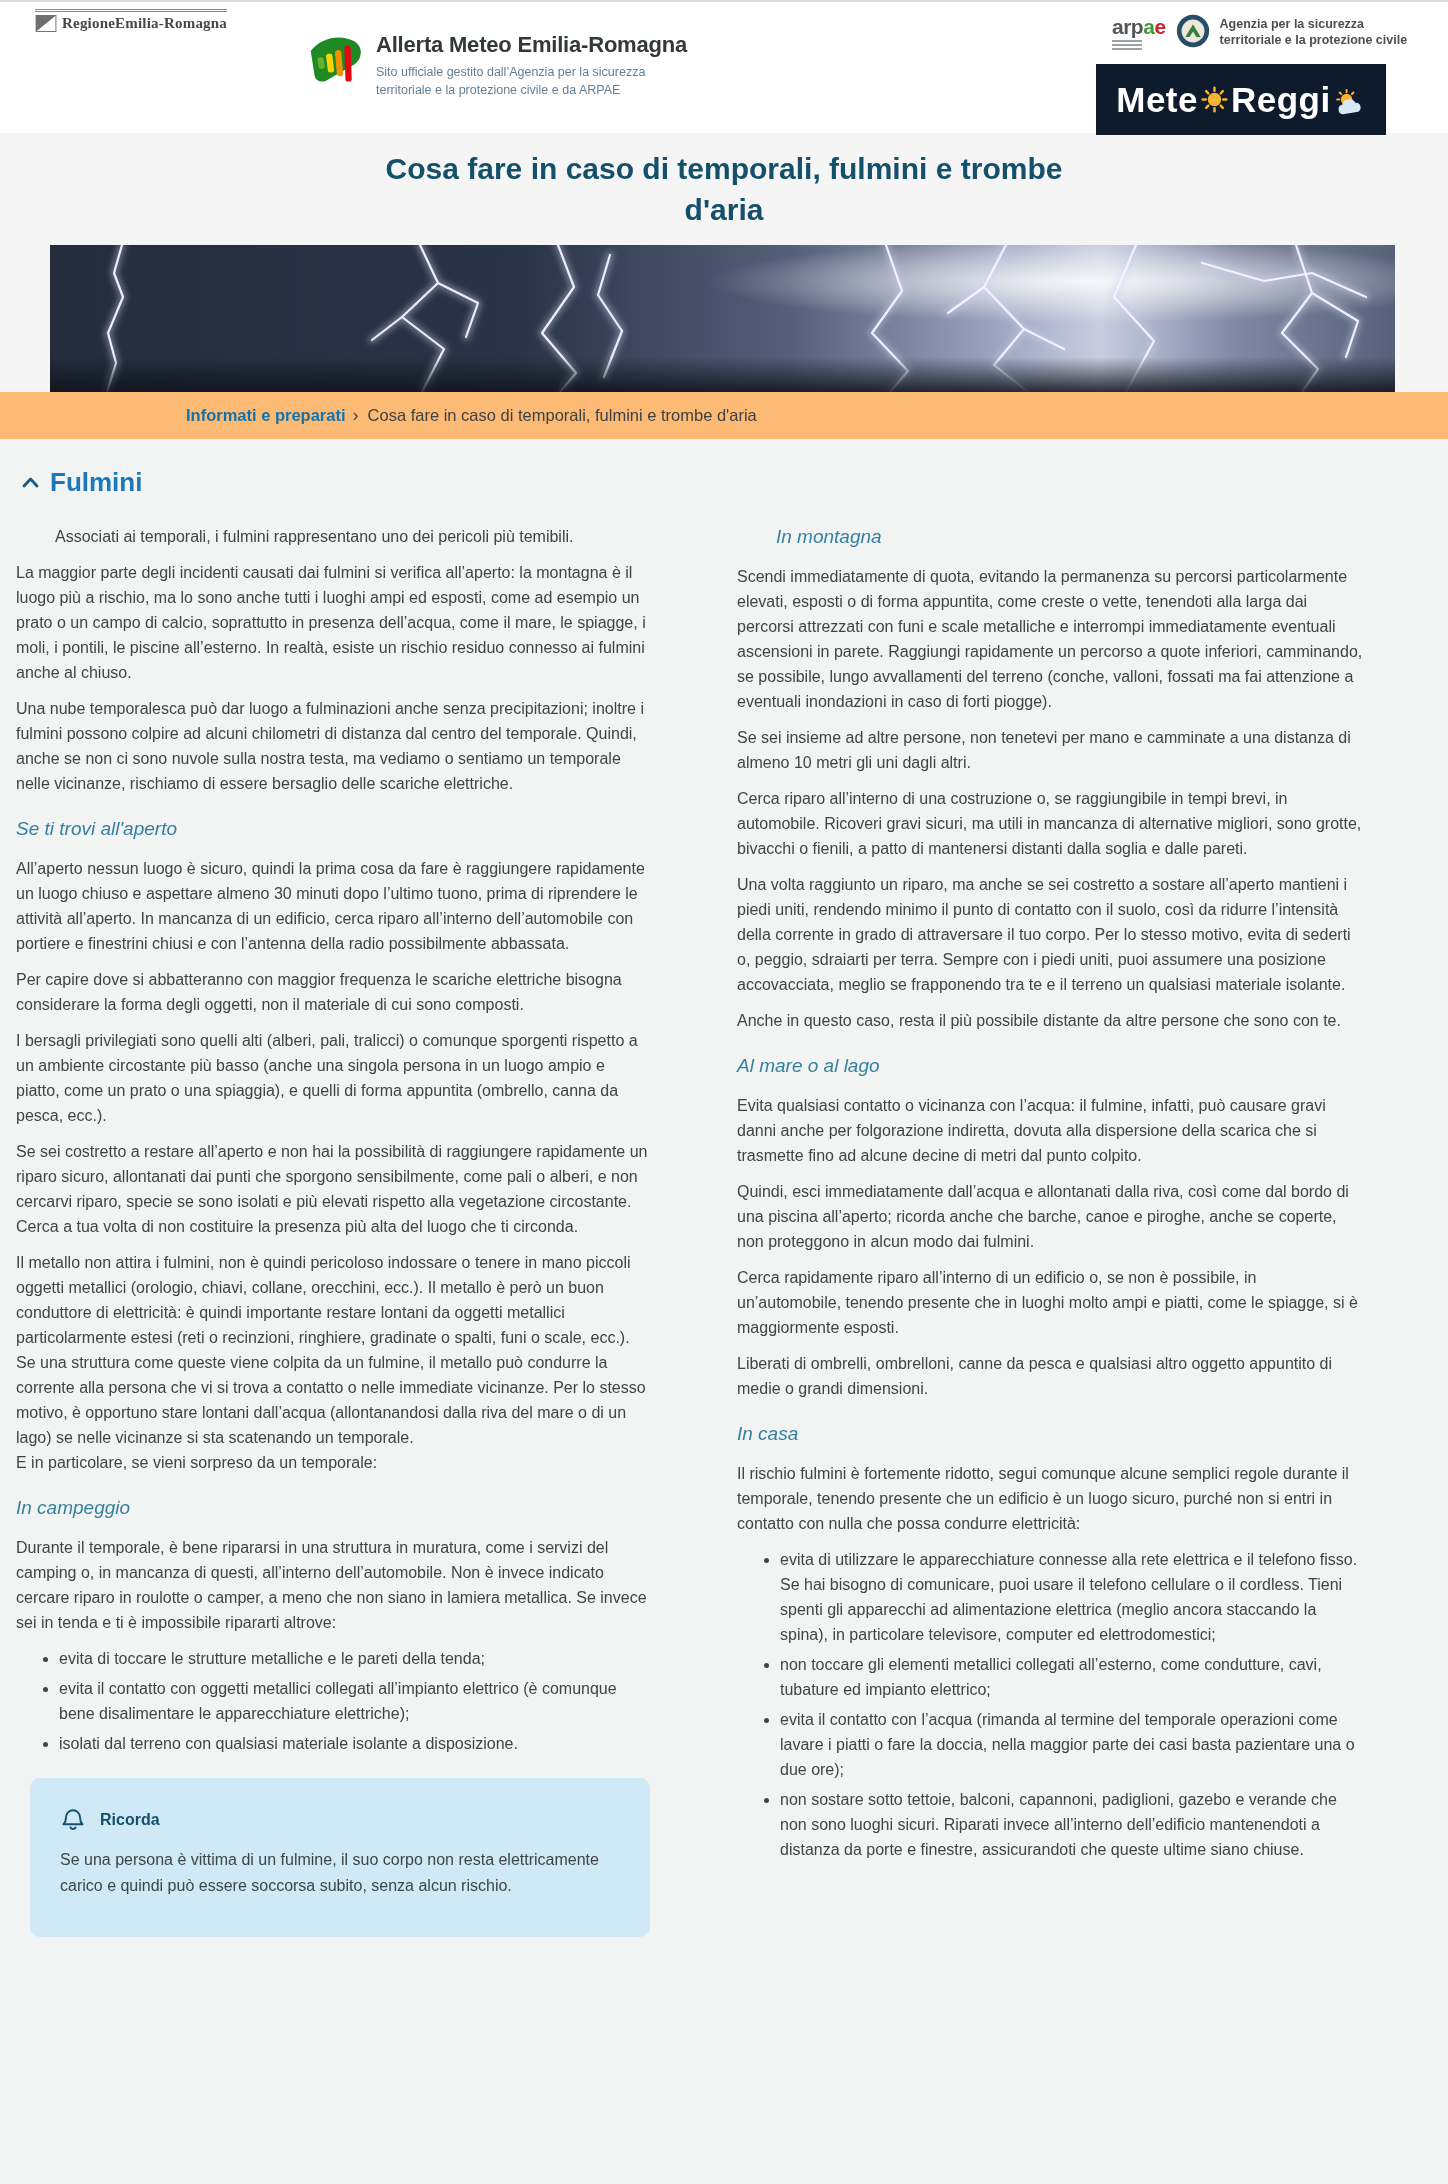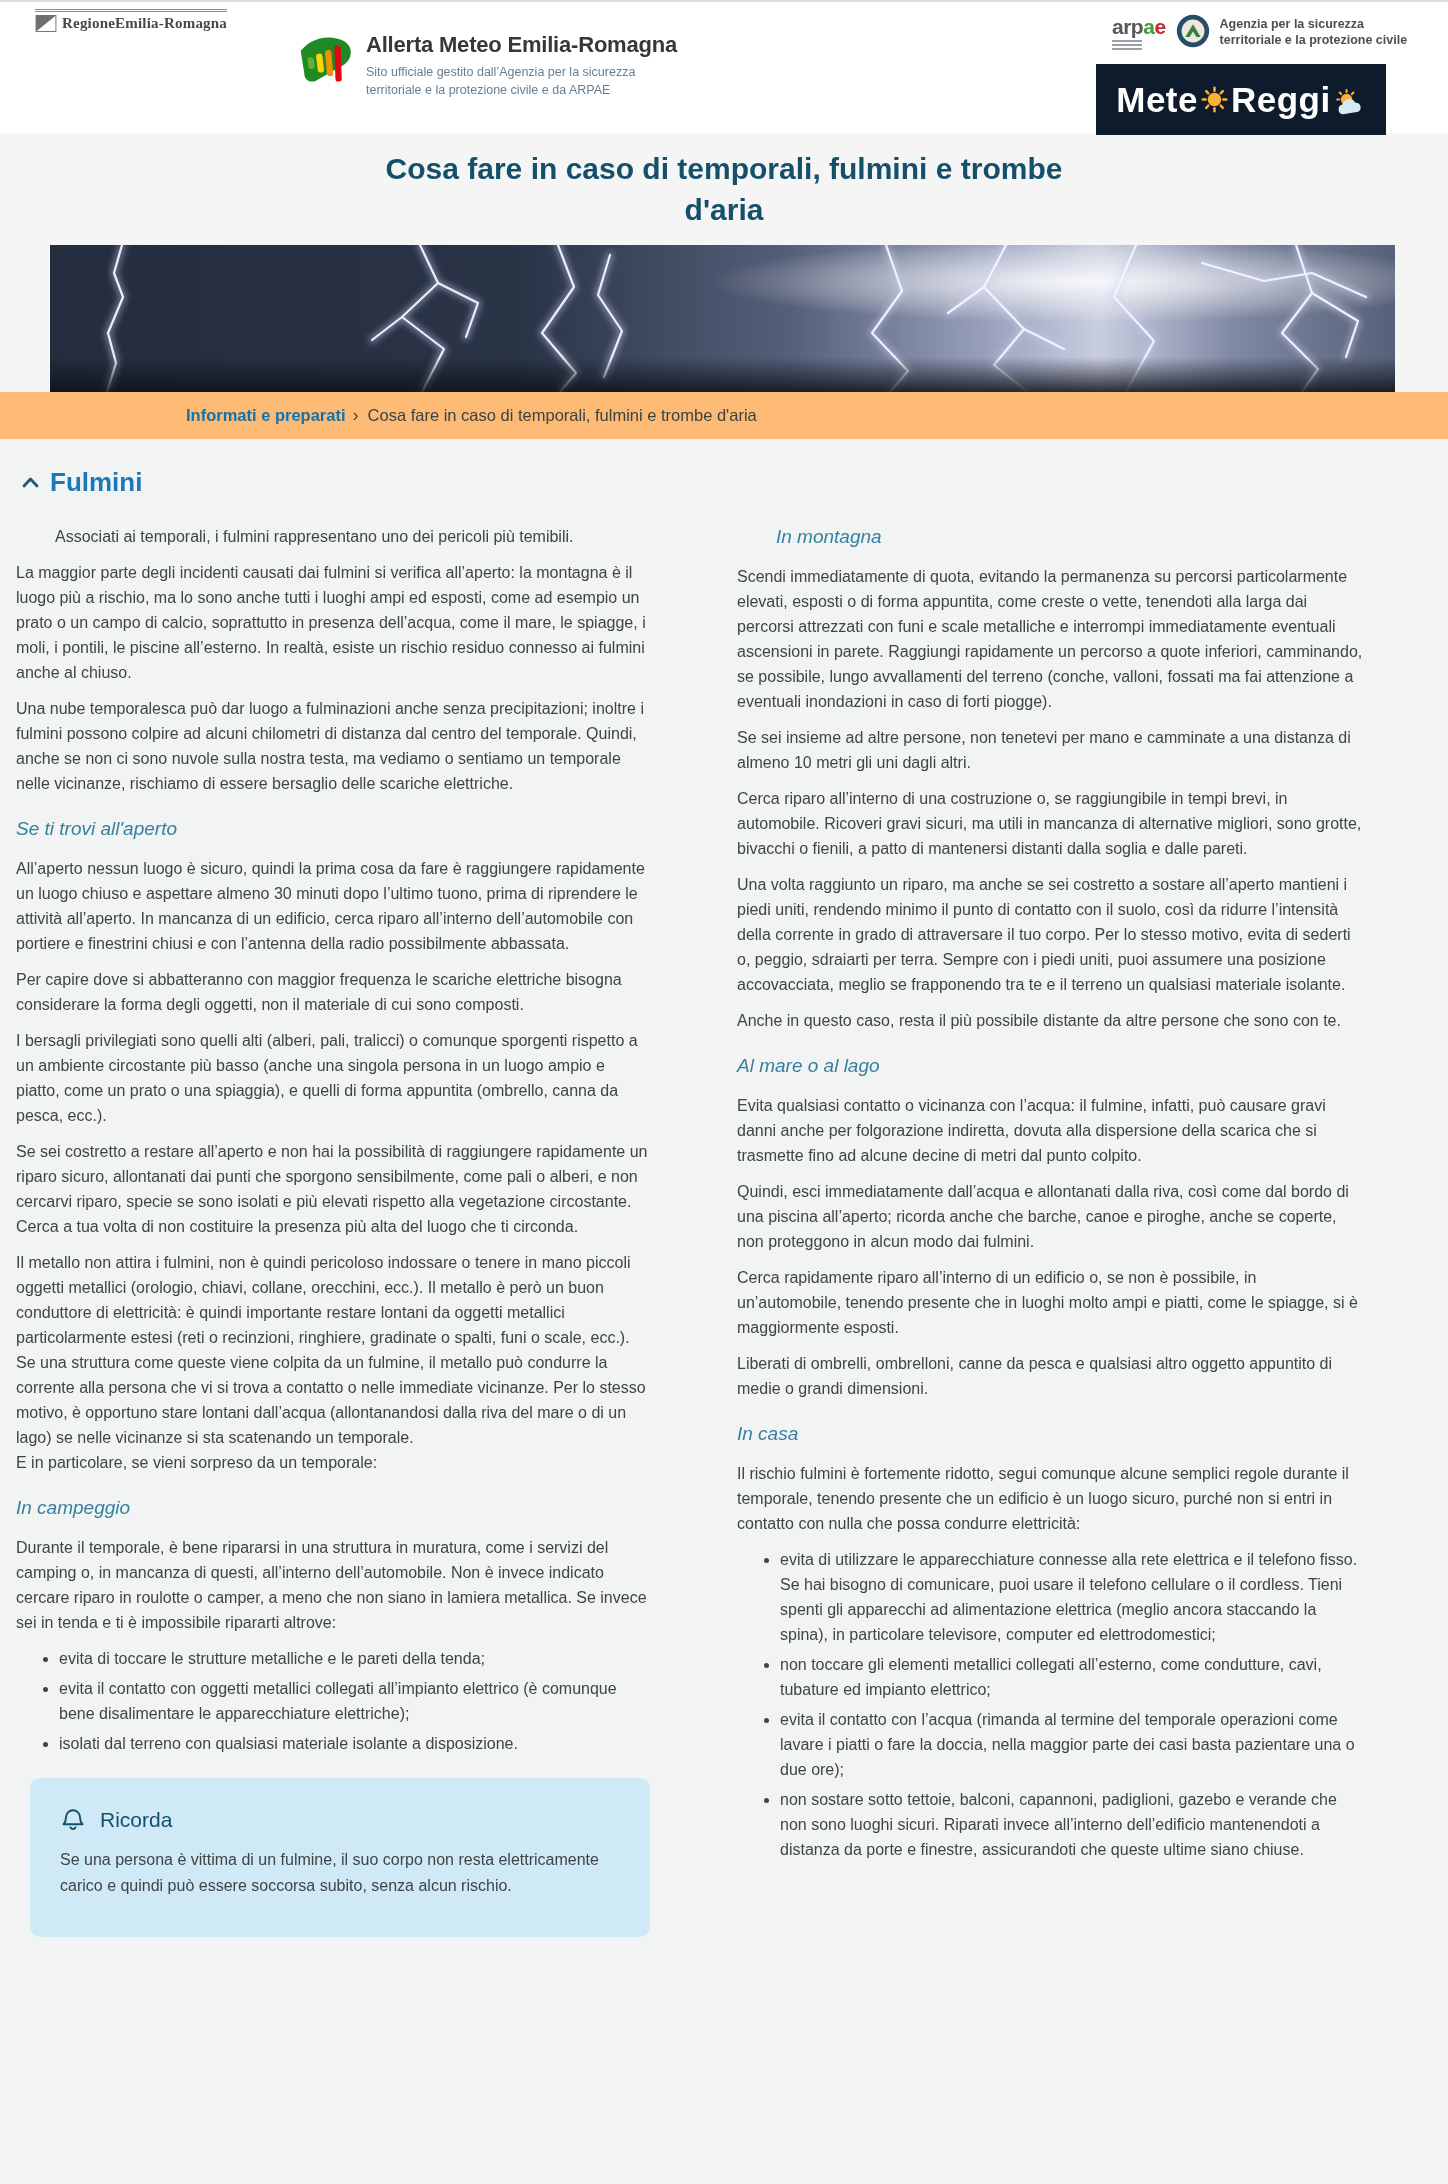--- a/index.html
+++ b/index.html
@@ -11,21 +11,21 @@
   }
   .page { width:1448px; height:2184px; display:flex; flex-direction:column; overflow:hidden; }
 
   
   .header { position:relative; height:133px; background:#ffffff; border-top:2px solid #dcdcdc; flex:none; }
   .region-logo { position:absolute; left:35px; top:7px; border-top:3px double #8c8c8c; padding-top:3px;
     display:flex; align-items:center; gap:5px; cursor:pointer; }
   .region-logo .emblem { width:22px; height:17px; display:block; }
   .region-logo .rtext { font-family:"Liberation Serif","DejaVu Serif",serif; font-size:15px; font-weight:700; color:#474747; letter-spacing:.2px; }
 
-  .site-logo { position:absolute; left:298px; top:30px; display:flex; gap:14px; align-items:flex-start; cursor:pointer; }
+  .site-logo { position:absolute; left:308px; top:30px; display:flex; gap:14px; align-items:flex-start; cursor:pointer; }
   .site-logo .mark { width:54px; height:56px; flex:none; }
   .site-logo .stitle { font-size:22px; font-weight:700; color:#33383b; letter-spacing:-.2px; }
   .site-logo .ssub { margin-top:6px; width:276px; font-size:12.5px; line-height:1.4; color:#647f95; }
 
   .gov-group { position:absolute; left:1112px; top:12px; display:flex; align-items:flex-start; gap:10px; }
   .arpae-mark { display:flex; flex-direction:column; align-items:flex-start; margin-top:2px; }
   .arpae-word { font-size:21px; font-weight:700; letter-spacing:-.5px; line-height:1; }
   .arpae-word .g1 { color:#54565a; } .arpae-word .g2 { color:#3f9c35; } .arpae-word .g3 { color:#cc2229; }
   .arpae-lines { margin-top:3px; display:flex; flex-direction:column; gap:2px; }
   .arpae-lines i { display:block; width:30px; height:2px; background:#9aa0a6; }
@@ -62,21 +62,21 @@
   .col p.tight { margin-top:0; }
   .col > :first-child { margin-top:0;margin-left:39px; }
   .subhead { font-style:italic; font-size:19px; color:#35809f; margin:20px 0 15px; font-weight:400; }
   .col ul { margin:3px 0 14px; padding-left:43px; }
   .col li { margin-bottom:5px; }
 
   
   .note-box { margin:22px 0 0 14px; width:620px; background:#cfe9f7; border-radius:10px; padding:28px 30px 38px 30px; }
   .note-head { display:flex; align-items:center; gap:14px; }
   .note-head svg { width:26px; height:26px; }
-  .note-title { font-size:21px; font-weight:400; color:#14506b; }
+  .note-title { font-size:16px; font-weight:700; color:#14506b; }
   .note-text { margin-top:15px; font-size:16px; line-height:26px; color:#3f4547; }
 </style>
 </head>
 <body>
 
 <div class="page">
 
   <div class="header">
 
     <div class="region-logo">

